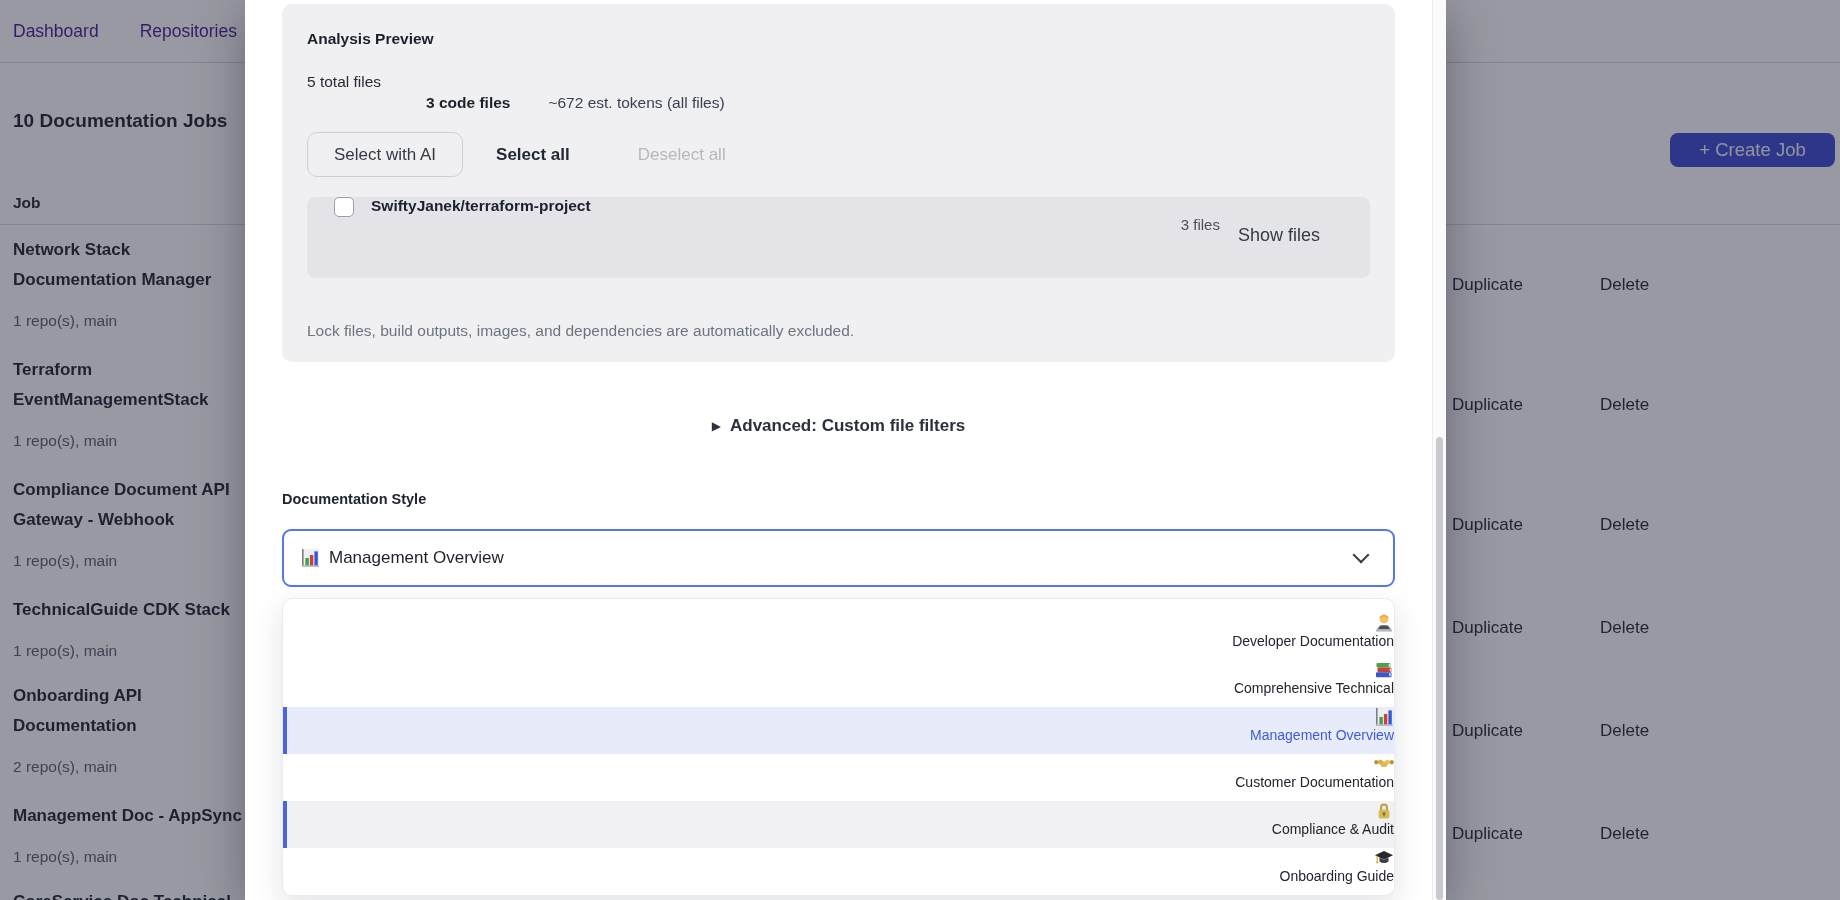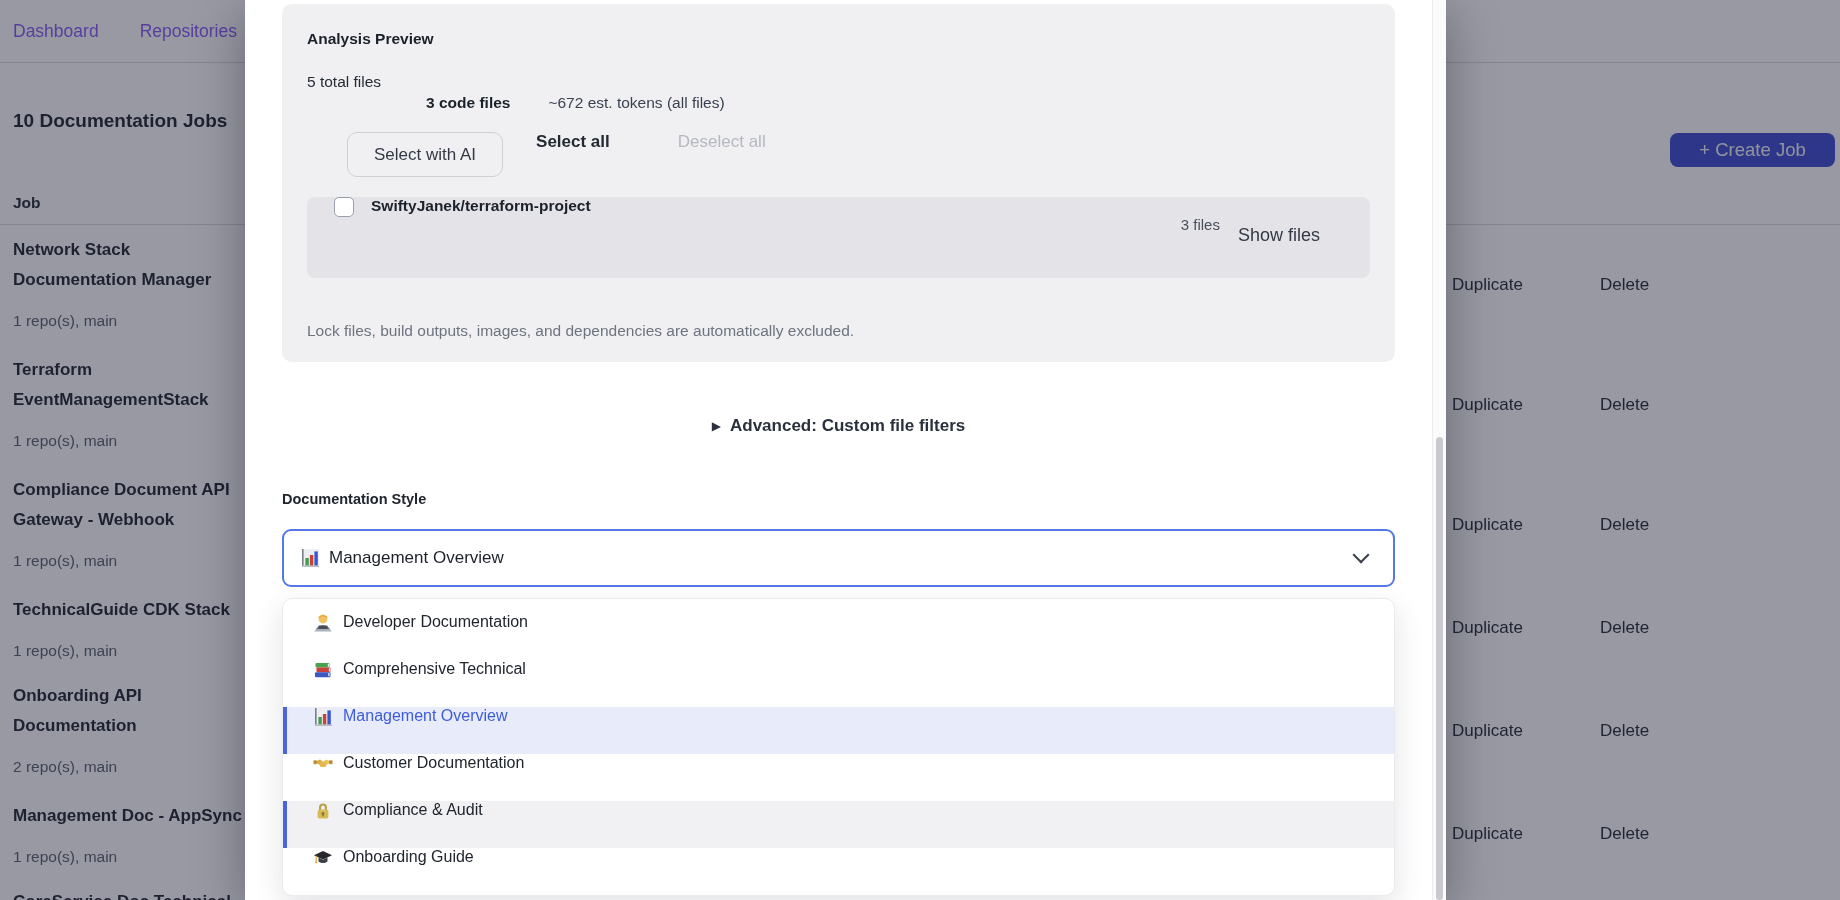--- a/index.html
+++ b/index.html
@@ -2,21 +2,21 @@
 <html><head>
 <meta charset="utf-8">
 <style>
   * { margin:0; padding:0; box-sizing:border-box; }
   html,body { width:1840px; height:900px; overflow:hidden; }
   body { font-family:"Liberation Sans","DejaVu Sans",sans-serif; background:#fff; position:relative; }
 
   
   .bg-page { position:absolute; inset:0; background:#fff; }
   .topnav { height:63px; border-bottom:1px solid #d9dadf; display:flex; align-items:center; padding-left:13px; gap:41px; }
-  .topnav .nav-item { font-size:17.5px; font-weight:500; color:#8b5cf6; cursor:pointer; }
+  .topnav .nav-item { font-size:17.5px; font-weight:500; color:#4c1d95; cursor:pointer; }
   .page-head { position:relative; height:85px; }
   .page-title { position:absolute; left:13px; top:47px; font-size:19px; font-weight:700; color:#1f2530; }
   .create-btn { position:absolute; right:5px; top:38px; width:165px; height:34px; background:#3c4cd2; color:#f2f3f7; font-size:18.5px; font-weight:500; border:none; border-radius:8px; cursor:pointer;margin-top:32px; }
   .col-head { padding:46px 0 12px 13px; font-size:15.5px; font-weight:700; color:#262c37; border-bottom:1px solid #d9dadf; }
   .job-row { position:relative; width:100%; }
   .job-row.tall { height:120px; }
   .job-row.short { height:86px; }
   .job-name { padding:10px 0 0 13px; width:340px; font-size:17px; font-weight:700; color:#1f2530; line-height:30px; white-space:nowrap; }
   .job-meta { padding:17px 0 0 13px; font-size:15.5px; color:#5b6270; }
   .row-actions { position:absolute; left:1452px; top:50%; transform:translateY(-50%); display:flex; }
@@ -28,38 +28,38 @@
 
   
   .modal { position:absolute; left:245px; top:0; width:1201px; height:900px; background:#fff; z-index:10; box-shadow:0 12px 48px rgba(10,12,30,.35); }
   .modal-content { position:absolute; left:0; top:0; right:14px; bottom:0; padding:0 37px; }
   .panel { margin-top:4px; background:#f0f0f2; border-radius:10px; padding:26px 25px 22px 25px; height:358px; }
   .panel-title { font-size:15.5px; font-weight:700; color:#1b212b; }
   .stats-line1 { margin-top:24px; font-size:15.5px; color:#252b35; line-height:19px; }
   .stats-line2 { margin-left:119px; margin-top:2px; font-size:15.5px; line-height:19px; display:flex; gap:38px; align-items:baseline; }
   .stats-code { font-weight:700; color:#1b212b; }
   .stats-tokens { color:#3a4150; }
-  .btn-row { margin-top:20px; display:flex; align-items:flex-start;margin-left:40px; }
+  .btn-row { margin-top:20px; display:flex; align-items:center; }
   .btn-outline { height:45px; padding:0 26px; background:transparent; border:1px solid #cfd0d6; border-radius:10px; font-size:17px; font-weight:500; color:#343a45; font-family:inherit; cursor:pointer; }
   .btn-ghost { margin-left:33px; background:none; border:none; font-size:17px; font-weight:600; color:#232933; font-family:inherit; cursor:pointer; }
   .btn-ghost.disabled { margin-left:68px; color:#b5b8c0; font-weight:500; cursor:default; }
   .repo-row { margin-top:20px; height:81px; background:#e4e4e8; border-radius:8px; display:flex; align-items:flex-start; padding:0 50px 0 27px; }
   .checkbox { width:20px; height:20px; background:#fff; border:1.5px solid #9aa0ab; border-radius:5px; flex:none; cursor:pointer; }
   .repo-name { margin-left:17px; font-size:15.5px; font-weight:700; color:#1b212b; flex:1; }
   .files-count { font-size:15px; color:#4a505c; align-self:flex-start; margin-top:19px; }
   .show-files { margin-left:18px; background:none; border:none; font-size:18px; font-weight:500; color:#343a45; font-family:inherit; cursor:pointer; align-self:flex-start; margin-top:28px; }
   .panel-note { margin-top:44px; font-size:15.5px; color:#6d737f; }
   .advanced { margin-top:54px; text-align:center; font-size:17px; font-weight:700; color:#2b313c; cursor:pointer; }
   .advanced .tri { font-size:12px; margin-right:9px; position:relative; top:-1px; }
   .style-label { margin-top:55px; font-size:14.5px; font-weight:700; color:#20252e; }
   .select-box { margin-top:22px; height:58px; border:2px solid #5577ea; border-radius:9px; background:#fff; display:flex; align-items:center; padding:0 28px 0 16px; cursor:pointer; position:relative; }
   .select-box .opt-label { margin-left:9px; font-size:17px; color:#1d222b; }
   .chevron { position:absolute; right:26px; top:50%; width:12px; height:12px; margin-top:-9px; border-right:2px solid #3a404c; border-bottom:2px solid #3a404c; transform:rotate(45deg); }
   .dropdown { margin-top:11px; background:#fff; border:1px solid #ebebee; border-radius:10px; box-shadow:0 10px 30px rgba(20,22,40,.12); padding-top:14px; overflow:hidden; }
-  .dd-option { position:relative; height:47px; display:flex; align-items:flex-start; padding-left:30px; font-size:16px; color:#20252e; cursor:pointer; }
+  .dd-option { position:relative; height:47px; display:flex; align-items:flex-end; padding-left:30px; font-size:14px; color:#20252e; cursor:pointer;flex-direction:column; }
   .dd-option .opt-label { margin-left:10px; }
   .dd-option.selected { background:#e8ecfa; color:#3e5cd8; }
   .dd-option.hovered { background:#f1f1f3; }
   .dd-option.selected::before, .dd-option.hovered::before { content:""; position:absolute; left:0; top:0; bottom:0; width:4px; background:#4b64dc; }
   .icon-slot { width:20px; height:20px; flex:none; display:inline-flex; }
 
   
   .scrollbar { position:absolute; right:0; top:0; bottom:0; width:14px; background:#fbfbfc; border-left:1px solid #ececef; }
   .scroll-thumb { position:absolute; left:3px; right:3px; top:437px; bottom:0; background:#c9c9cf; border-radius:4px; cursor:pointer; }
 </style>

